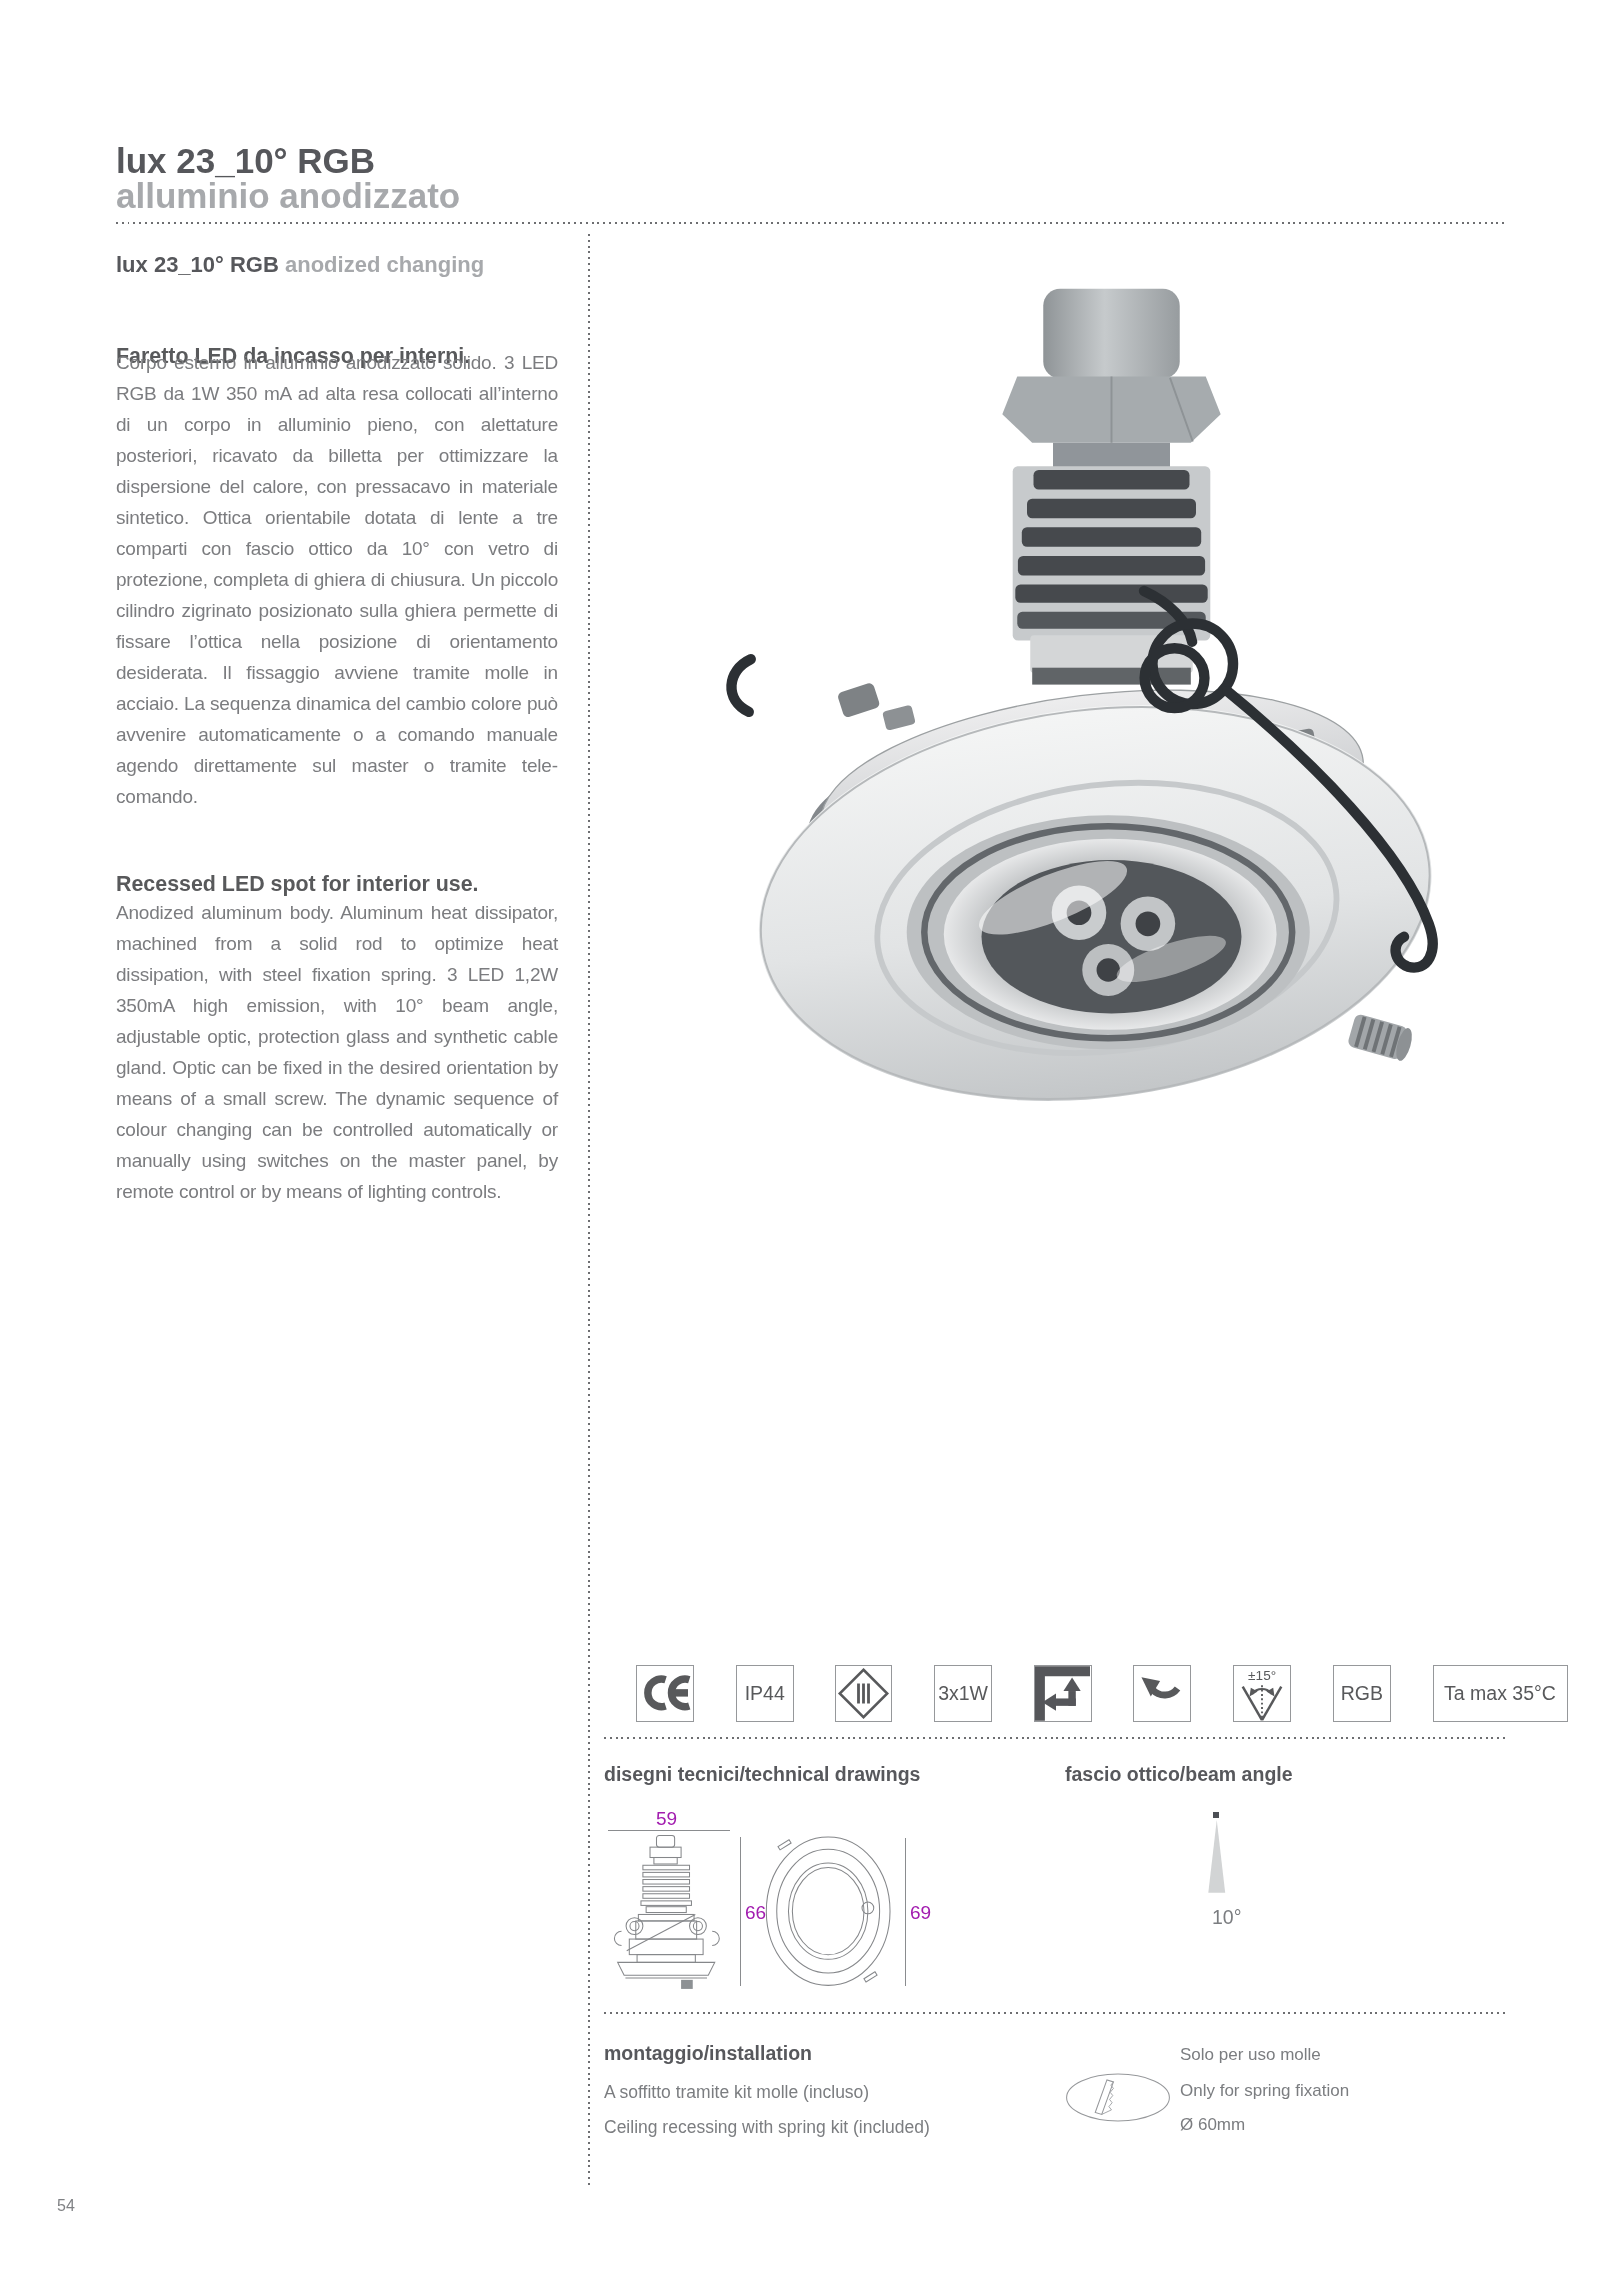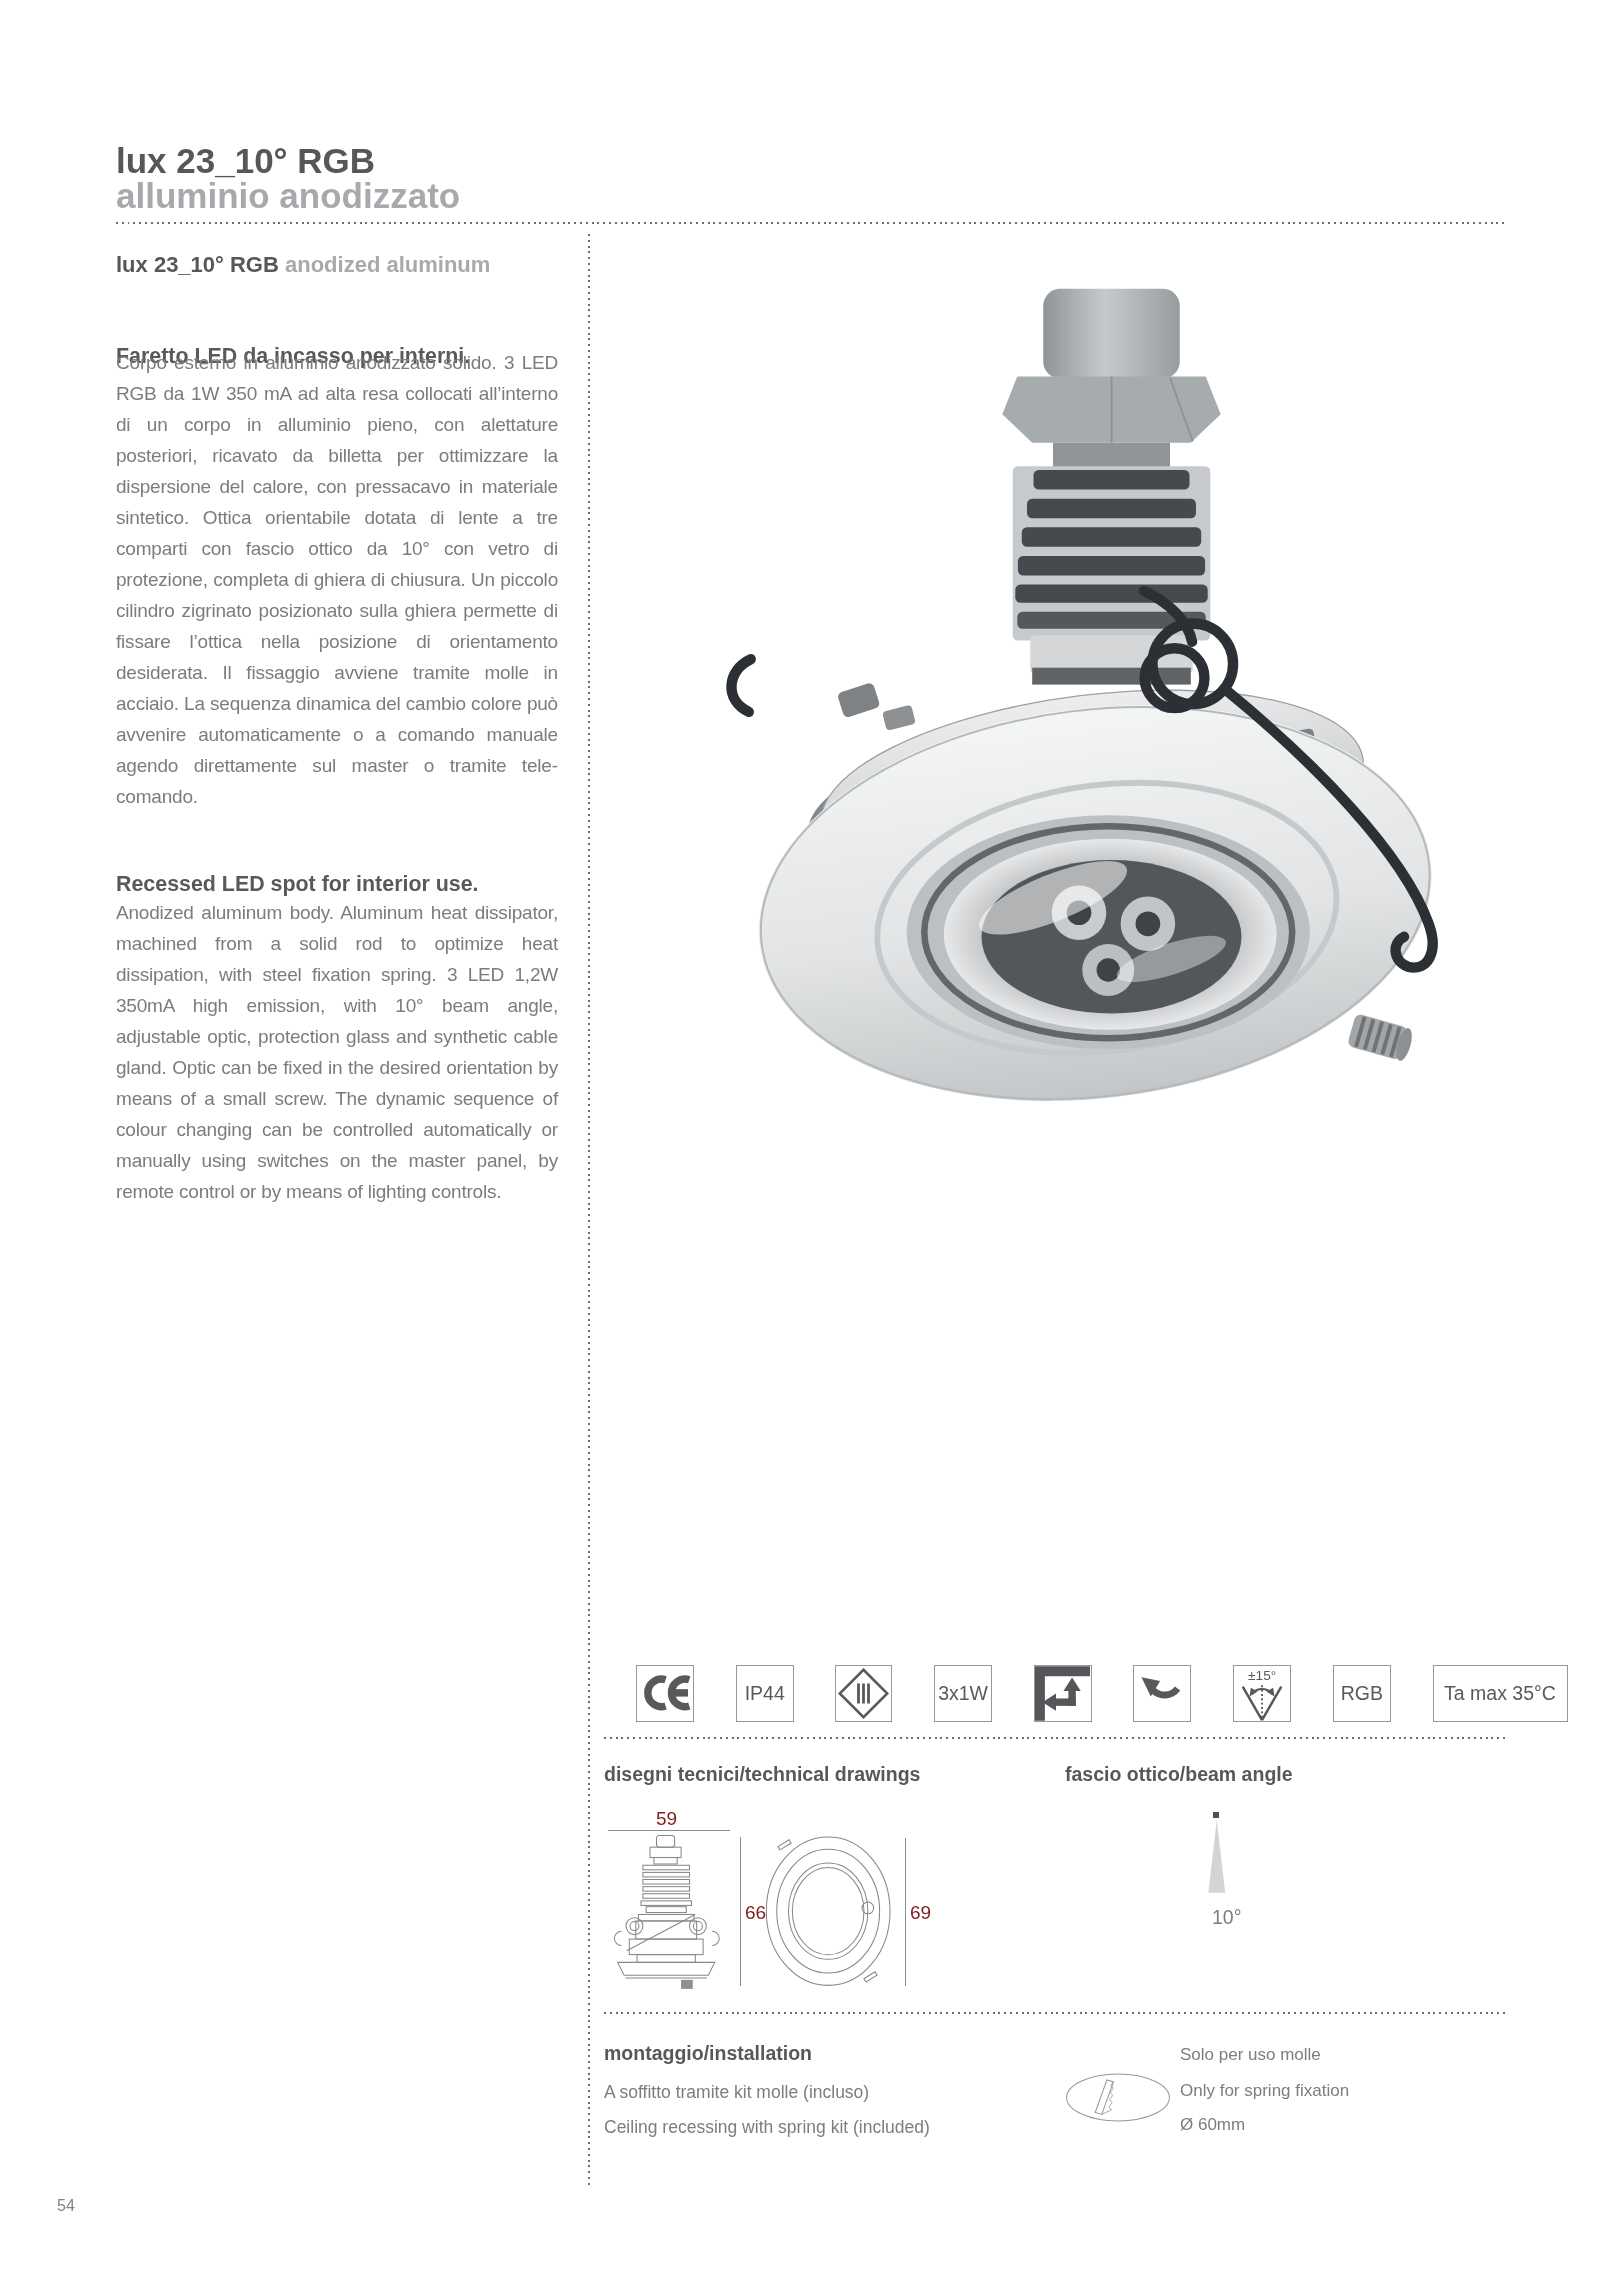--- a/index.html
+++ b/index.html
@@ -38,21 +38,21 @@
   .tilt-label{position:absolute;top:1.9px;left:0;right:0;text-align:center;font-size:13.6px;color:#58595b;}
   .badge svg{display:block;}
 
   
   .sec-heading{position:absolute;font-size:19.5px;font-weight:bold;color:#57585c;}
   .h-drawings{left:604px;top:1763px;}
   .h-beam{left:1065px;top:1763px;}
   .h-install{left:604px;top:2042px;}
 
   
-  .dim{position:absolute;font-size:19px;color:#7f1d1d;}
+  .dim{position:absolute;font-size:19px;color:#a21caf;}
   .dim-59{left:647px;top:1808px;width:39px;text-align:center;}
   .dim-66{left:745px;top:1902px;}
   .dim-69{left:910px;top:1902px;}
   .dimline{position:absolute;background:#8a8c8f;}
   .dl-59{left:608px;top:1830px;width:122px;height:1.3px;}
   .dl-66{left:740px;top:1837px;width:1.3px;height:149px;}
   .dl-69{left:905px;top:1838px;width:1.3px;height:148px;}
   .side-view{position:absolute;left:606px;top:1834px;}
   .front-view{position:absolute;left:765px;top:1835px;}
 
@@ -76,21 +76,21 @@
   .photo{position:absolute;left:689px;top:279px;width:806px;height:845px;}
 </style>
 </head>
 <body>
 
 <div class="page">
 
   <div class="title1">lux 23_10° RGB</div>
   <div class="title2">alluminio anodizzato</div>
   <div class="hdots rule-top"></div>
-  <div class="subtitle"><span>lux 23_10° RGB</span><span class="light"> anodized aluminum</span></div>
+  <div class="subtitle"><span>lux 23_10° RGB</span><span class="light"> anodized changing</span></div>
 
   <div class="vdots rule-vertical"></div>
 
   <div class="col-heading it-heading">Faretto LED da incasso per interni.</div>
   <div class="col-body it-body">Corpo esterno in alluminio anodizzato solido. 3 LED RGB da 1W 350 mA ad alta resa col­locati all’interno di un corpo in alluminio pieno, con alettature posteriori, ricavato da billetta per ottimizzare la dispersione del calore, con pres­sacavo in materiale sintetico. Ottica orientabile dotata di lente a tre comparti con fascio otti­co da 10° con vetro di protezione, completa di ghiera di chiusura. Un piccolo cilindro zigrinato posizionato sulla ghiera permette di fissare l’ot­tica nella posizione di orientamento desiderata. Il fissaggio avviene tramite molle in acciaio. La sequenza dinamica del cambio colore può av­venire automaticamente o a comando manuale agendo direttamente sul master o tramite tele­comando.</div>
   <div class="col-heading en-heading">Recessed LED spot for interior use.</div>
   <div class="col-body en-body">Anodized aluminum body. Aluminum heat dissipator, machined from a solid rod to optimize heat dissipation, with steel fixation spring. 3 LED 1,2W 350mA high emission, with 10° beam angle, adjustable optic, protection glass and synthetic cable gland. Optic can be fixed in the desired orientation by means of a small screw. The dynamic sequence of colour changing can be controlled automatically or manually using switches on the master panel, by remote control or by means of lighting controls.</div>
 
   <div class="photo">
     <svg width="806" height="845" viewBox="0 0 1240 1300">

